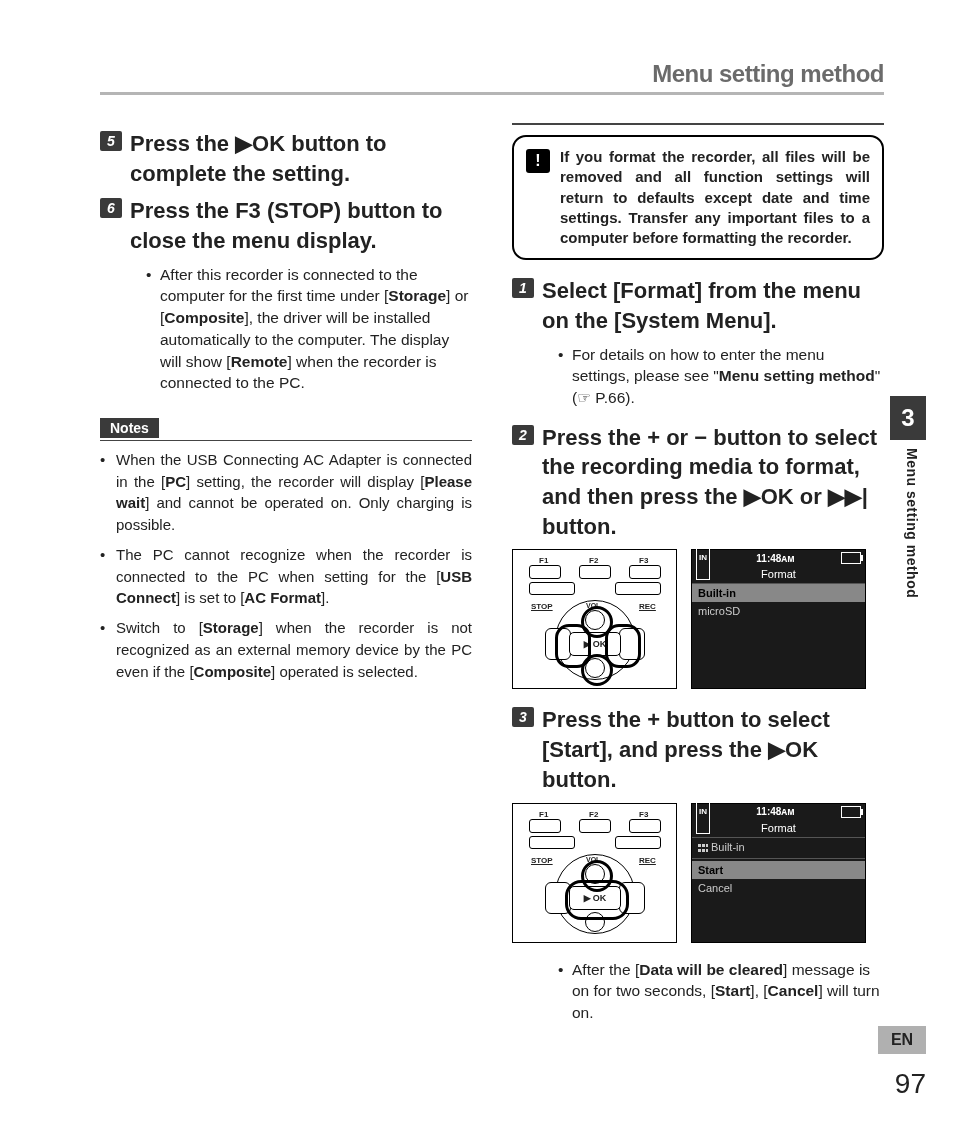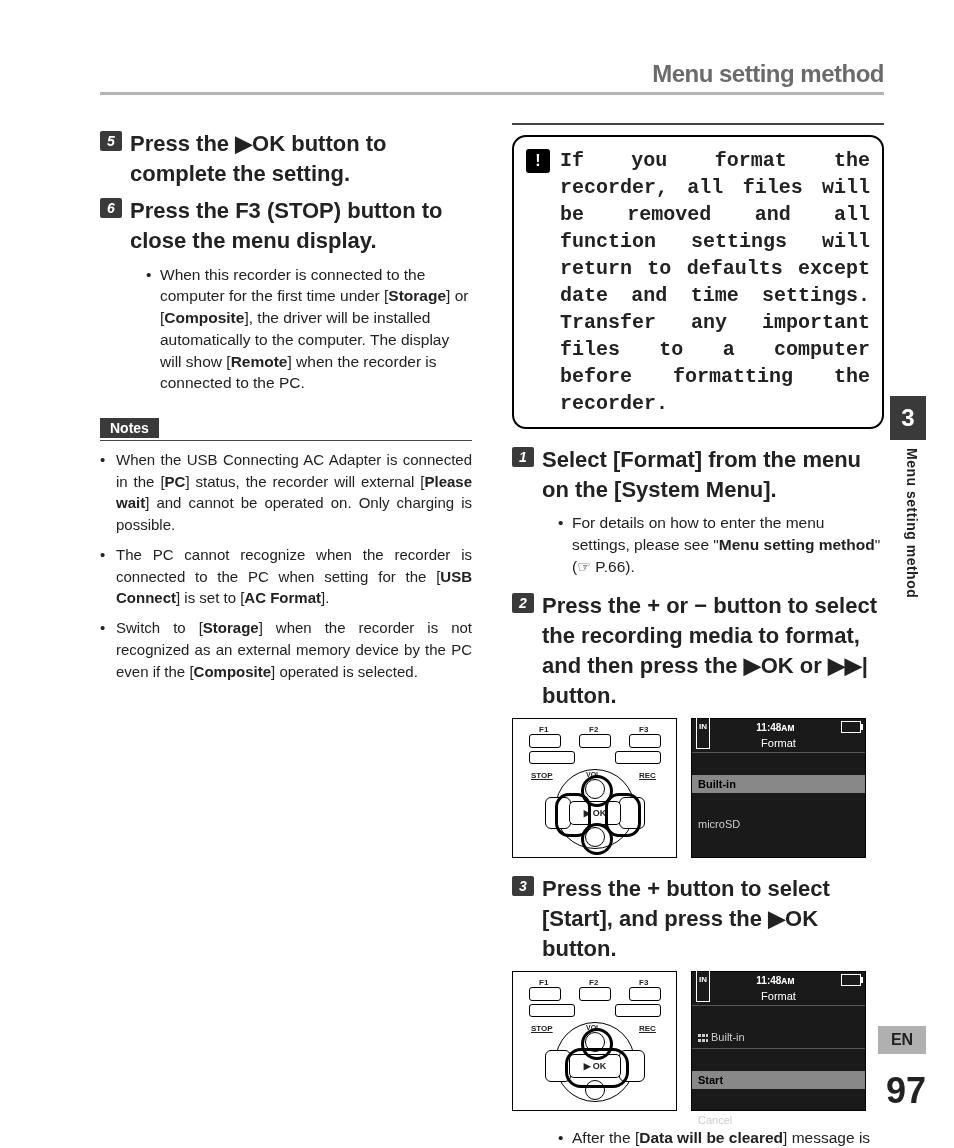--- a/index.html
+++ b/index.html
@@ -147,24 +147,23 @@
     font-size: 16px;
     display: flex;
     align-items: center;
     justify-content: center;
     border-radius: 3px;
     flex: 0 0 24px;
     margin-top: 2px;
   }
   .warn-text {
     font-weight: 700;
-    font-size: 20px;
+    font-size: 15px;
     line-height: 1.35;
     text-align: justify;
-    font-family: Liberation Mono, monospace;
   }
   .illus-row {
     display: flex;
     gap: 14px;
     margin: 8px 0 16px 0;
   }
   .device-illus {
     width: 165px;
     height: 140px;
     border: 1.6px solid #000;
@@ -253,21 +252,20 @@
   .screen-title {
     text-align: center;
     font-size: 11px;
     padding: 2px 0 3px;
     border-bottom: 1px solid #555;
   }
   .screen-row {
     padding: 3px 6px;
     font-size: 11px;
     color: #ccc;
-    margin-top: 22px;
   }
   .screen-row.sel {
     background: #888;
     color: #000;
     font-weight: 600;
   }
   .screen-row .grid-icon {
     display: inline-block;
     width: 10px; height: 8px;
     background:
@@ -316,23 +314,23 @@
     background: #b0b0b0;
     font-weight: 700;
     font-size: 16px;
     display: flex;
     align-items: center;
     justify-content: center;
   }
   .page-num {
     position: absolute;
     right: 28px;
-    bottom: 36px;
-    font-weight: 700;
-    font-size: 36px;
+    bottom: 48px;
+    font-weight: 400;
+    font-size: 28px;
   }
   .highlight-ring {
     position: absolute;
     border: 3px solid #000;
     border-radius: 50%;
     background: transparent;
   }
   b { font-weight: 700; }
 </style>
 </head>
@@ -354,29 +352,29 @@
 
       <div class="step">
         <div class="step-num">6</div>
         <div class="step-text">
           <span>Press the </span><span>F3 (STOP)</span><span> button to close the menu display.</span>
         </div>
       </div>
 
       <ul class="bullets">
         <li>
-          <span>When this recorder is connected to the computer for the first time under [</span><b>Storage</b><span>] or [</span><b>Composite</b><span>], the driver will be installed automatically to the computer. The display will show [</span><b>Remote</b><span>] when the recorder is connected to the PC.</span>
+          <span>After this recorder is connected to the computer for the first time under [</span><b>Storage</b><span>] or [</span><b>Composite</b><span>], the driver will be installed automatically to the computer. The display will show [</span><b>Remote</b><span>] when the recorder is connected to the PC.</span>
         </li>
       </ul>
 
       <div class="notes-tag">Notes</div>
       <div class="notes-rule"></div>
       <ul class="notes-list">
         <li>
-          <span>When the USB Connecting AC Adapter is connected in the [</span><b>PC</b><span>] status, the recorder will external [</span><b>Please wait</b><span>] and cannot be operated on. Only charging is possible.</span>
+          <span>When the USB Connecting AC Adapter is connected in the [</span><b>PC</b><span>] setting, the recorder will display [</span><b>Please wait</b><span>] and cannot be operated on. Only charging is possible.</span>
         </li>
         <li>
           <span>The PC cannot recognize when the recorder is connected to the PC when setting for the [</span><b>USB Connect</b><span>] is set to [</span><b>AC Format</b><span>].</span>
         </li>
         <li>
           <span>Switch to [</span><b>Storage</b><span>] when the recorder is not recognized as an external memory device by the PC even if the [</span><b>Composite</b><span>] operated is selected.</span>
         </li>
       </ul>
     </div>
 

